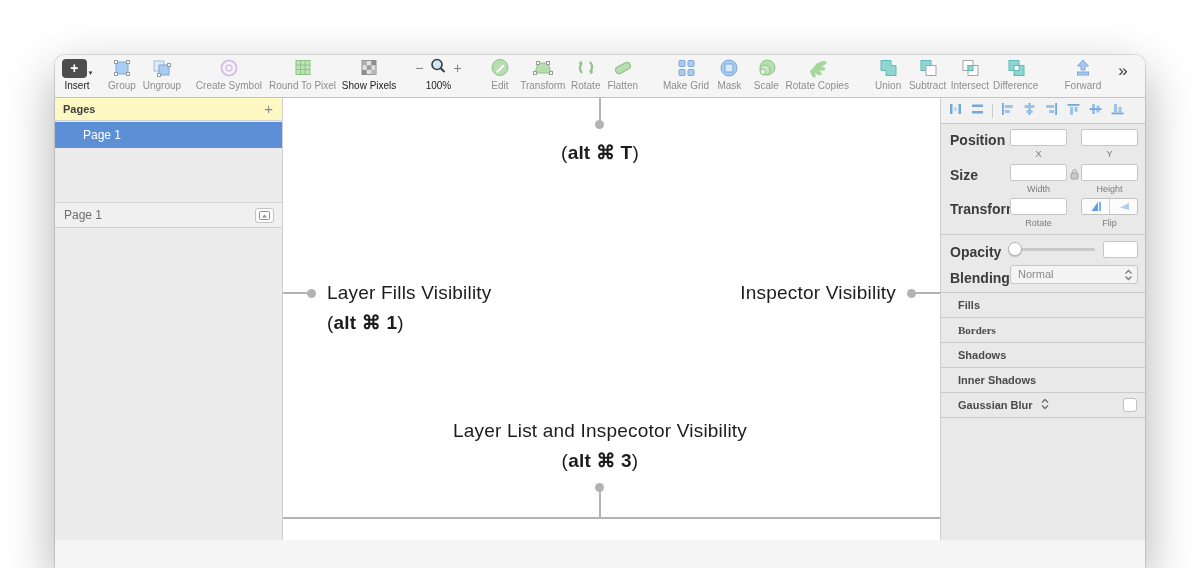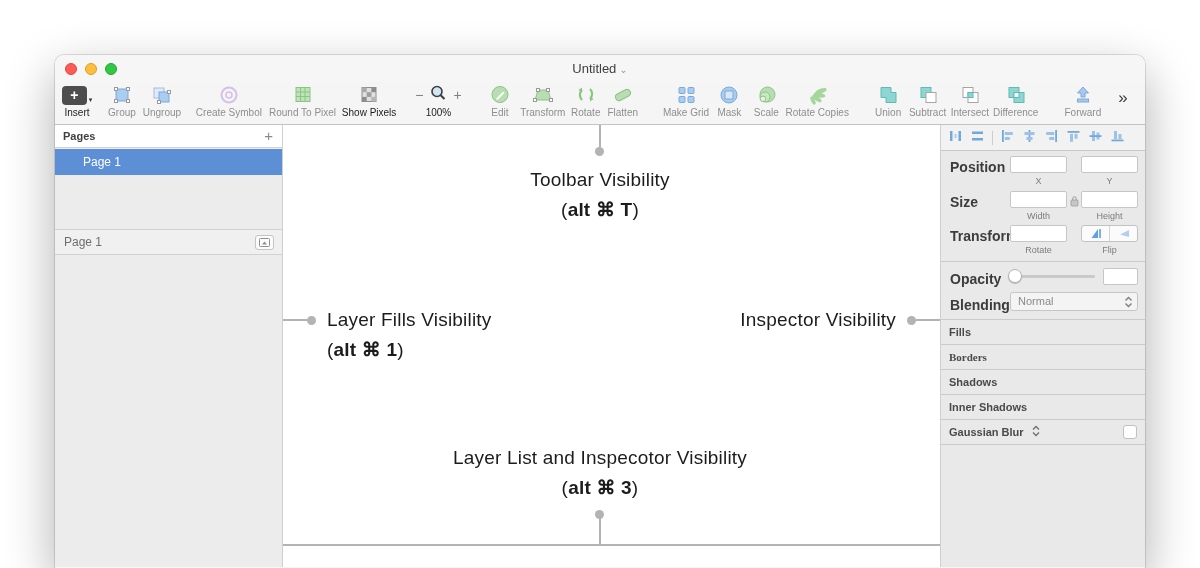--- a/index.html
+++ b/index.html
@@ -42,21 +42,21 @@
   
   .main { position:relative; display:flex; height:442px; }
   .sidebar { position:relative; width:228px; background:#ececec;
     border-right:1px solid #cfcfcf; flex:none; }
   .canvas { position:relative; flex:1; background:#ffffff; }
   .inspector { position:relative; width:205px; background:#e9e9e9; flex:none;
     border-left:1px solid #cfcfcf; }
 
   
   .pages-header { position:absolute; left:0; right:0; top:0; height:23px;
-    border-bottom:1px solid #d2d2d2; background:#ffffff; }
+    border-bottom:1px solid #d2d2d2; background:#fef9c3; }
   .pages-header .ph-label { position:absolute; left:8px; top:5px; font-size:11px;
     font-weight:bold; color:#3f3f3f; }
   .pages-header .ph-plus { position:absolute; right:9px; top:2px; font-size:15px;
     color:#8a8a8a; font-weight:300; }
   .page-row-selected { position:absolute; left:0; right:0; top:24px; height:26px;
     background:#5d8fd6; color:#ffffff; font-size:12px; line-height:26px;
     padding-left:28px; }
   .artboard-row { position:absolute; left:0; right:0; top:104px; height:26px;
     background:#f0f0f0; border-top:1px solid #d2d2d2; border-bottom:1px solid #d2d2d2;
     font-size:12px; color:#6e6e6e; line-height:25px; padding-left:9px; }
@@ -91,41 +91,31 @@
     background:#c9c9c9; border-radius:2px; }
   .knob { position:absolute; left:-2px; top:-6px; width:14px; height:14px;
     border-radius:50%; background:#ffffff; border:1px solid #b3b3b3;
     box-shadow:0 1px 1px rgba(0,0,0,.2); }
   .dropdown { position:absolute; left:69px; top:167px; width:128px; height:19px;
     background:#f4f4f4; border:1px solid #c6c6c6; border-radius:3px;
     font-size:11px; color:#8a8a8a; line-height:17px; padding-left:7px; }
   .dd-stepper { position:absolute; right:4px; top:2px; }
   .divline { position:absolute; left:0; right:0; height:1px; background:#cbcbcb; }
   .section { position:absolute; left:0; right:0; height:25px; font-size:11px;
-    font-weight:bold; color:#4a4a4a; line-height:25px; padding-left:8px;
+    font-weight:bold; color:#4a4a4a; line-height:25px; padding-left:17px;
     border-bottom:1px solid #cbcbcb; }
   .gb-chev { display:inline-block; margin-left:5px; vertical-align:-1px; }
   .checkbox { position:absolute; right:8px; top:5px; width:14px; height:14px;
     background:#ffffff; border:1px solid #c0c0c0; border-radius:3px; }
 </style>
 </head>
 <body>
 
 <div class="window">
 
-  <div class="titlebar">
-    <div class="lights">
-      <div class="light red"></div>
-      <div class="light yellow"></div>
-      <div class="light green"></div>
-    </div>
-    <div class="title">
-      <span>Untitled</span><span class="chev">⌄</span>
-    </div>
-  </div>
 
   <div class="toolbar">
     <div class="ti" style="flex-direction:column;">
       <div class="ic" style="gap:0;">
         <div class="insert-btn">+</div>
         <div class="insert-caret">▾</div>
       </div>
       <div class="lb dark">Insert</div>
     </div>
 
@@ -364,21 +354,20 @@
             </svg>
         </span>
       </div>
     </div>
 
     <div class="canvas">
 
       <div class="ann-line" style="left:316px; top:0; width:2px; height:22px;"></div>
       <div class="ann-dot" style="left:312px; top:22px;"></div>
       <div class="ann center" style="left:317px; top:40px; width:300px;">
-        <div>Toolbar Visibility</div>
         <div><span>(</span><span class="keys">alt ⌘ T</span><span>)</span></div>
       </div>
 
       <div class="ann-line" style="left:0; top:194px; width:24px; height:2px;"></div>
       <div class="ann-dot" style="left:24px; top:191px;"></div>
       <div class="ann" style="left:44px; top:180px;">
         <div>Layer Fills Visibility</div>
         <div><span>(</span><span class="keys">alt ⌘ 1</span><span>)</span></div>
       </div>
 

